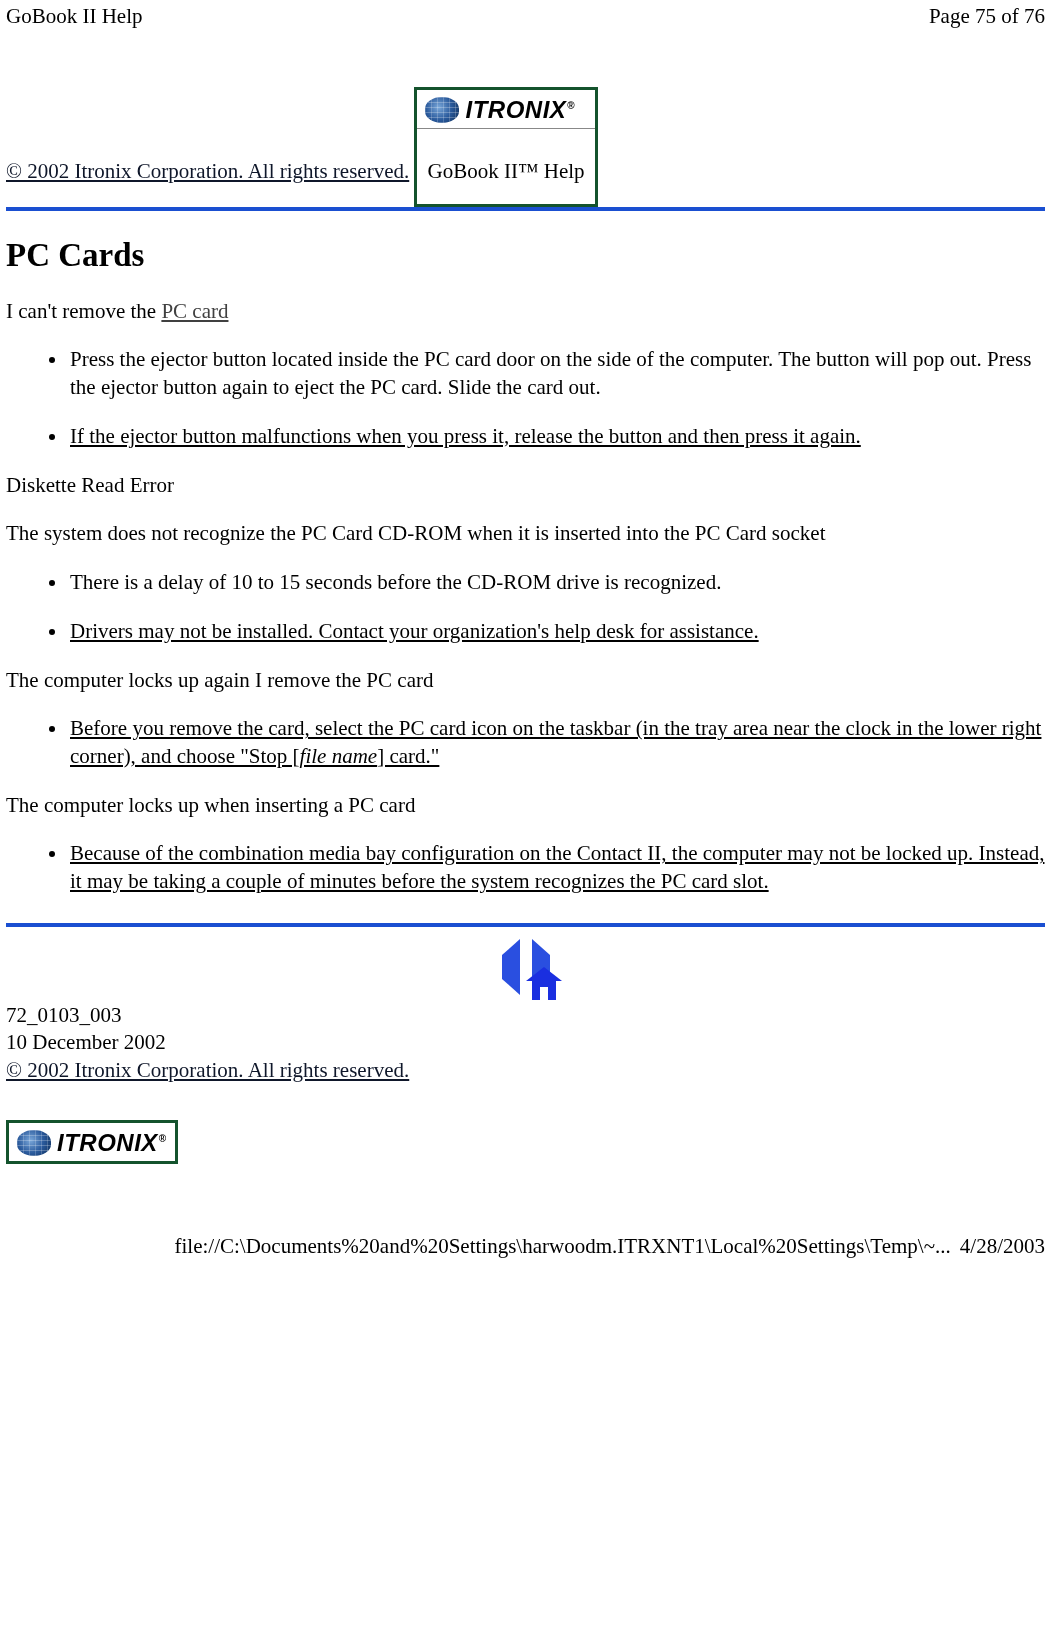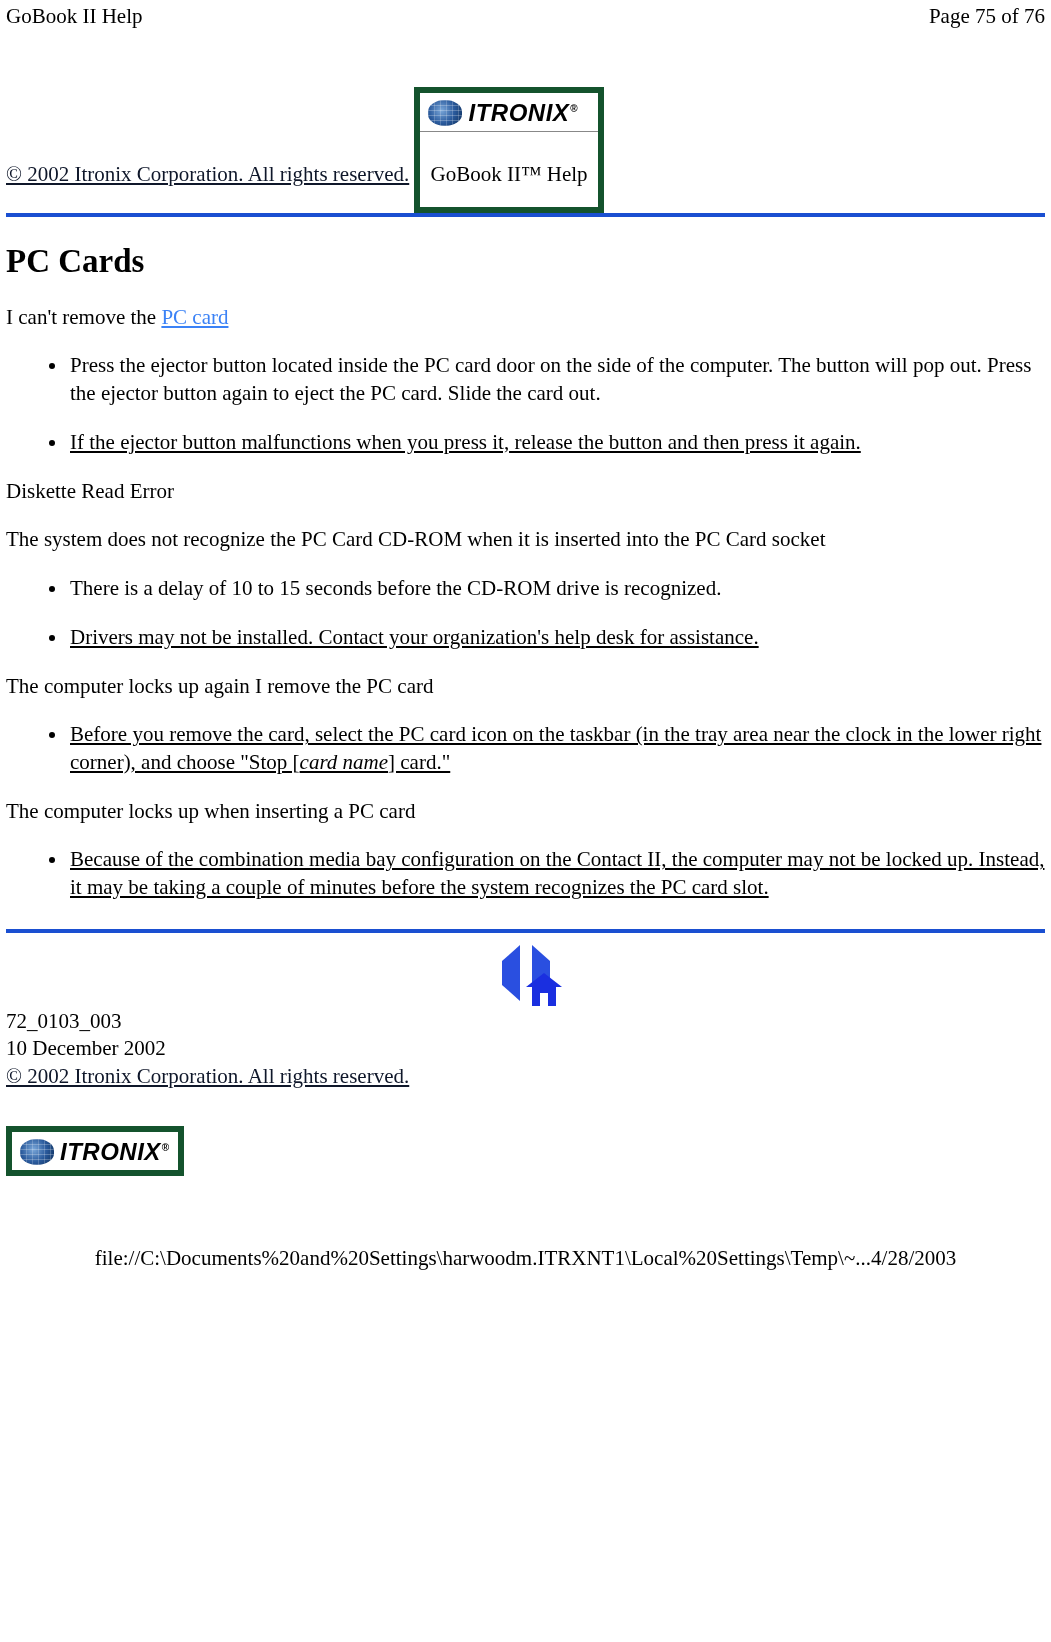--- a/index.html
+++ b/index.html
@@ -18,21 +18,21 @@
       font-size: 21px;
     }
     .content {
       padding: 0 6px;
     }
     .copyright-link {
       color: #0f172a;
       text-decoration: underline;
     }
     .logo-box {
-      border: 6px solid #14532d;
+      border: 3px solid #14532d;
       display: inline-block;
       margin-top: 28px;
     }
     .logo-box.lower {
       margin-top: 36px;
     }
     .logo-cell {
       padding: 6px 8px 4px 8px;
       border-bottom: 1px solid #888;
     }
@@ -86,21 +86,21 @@
     h1.section-title {
       font-size: 33px;
       font-weight: bold;
       margin: 26px 0 24px 0;
     }
     .para {
       margin: 0 0 22px 0;
       line-height: 1.25;
     }
     .inline-link {
-      color: #3b82f6;
+      color: #404040;
     }
     ul.bullets {
       list-style: disc;
       padding-left: 62px;
       margin: 0 0 22px 0;
     }
     ul.bullets li {
       margin-bottom: 22px;
       line-height: 1.3;
       padding-left: 2px;
@@ -146,23 +146,24 @@
       position: absolute;
       top: 20px; left: 14px;
       width: 8px; height: 13px;
       background: #fff;
     }
     .doc-meta {
       line-height: 1.3;
     }
     .page-footer {
       display: flex;
-      justify-content: center;
+      justify-content: flex-end;
       padding: 70px 6px 4px 6px;
       font-size: 21px;
+      gap: 9px;
     }
     .italic { font-style: italic; }
   </style>
 </head>
 <body>
 
 <div class="page-header">
   <span>GoBook II Help</span>
   <span>Page 75 of 76</span>
 </div>
@@ -201,21 +202,21 @@
 
   <p class="para">The system does not recognize the PC Card CD-ROM when it is inserted into the PC Card socket</p>
   <ul class="bullets">
     <li>There is a delay of 10 to 15 seconds before the CD-ROM drive is recognized.</li>
     <li>Drivers may not be installed. Contact your organization's help desk for assistance.</li>
   </ul>
 
   <p class="para">The computer locks up again I remove the PC card</p>
   <ul class="bullets">
     <li>
-      <span>Before you remove the card, select the PC card icon on the taskbar (in the tray area near the clock in the lower right corner), and choose "Stop [</span><span class="italic">card name</span><span>] card."</span>
+      <span>Before you remove the card, select the PC card icon on the taskbar (in the tray area near the clock in the lower right corner), and choose "Stop [</span><span class="italic">file name</span><span>] card."</span>
     </li>
   </ul>
 
   <p class="para">The computer locks up when inserting a PC card</p>
   <ul class="bullets">
     <li>Because of the combination media bay configuration on the Contact II, the computer may not be locked up.  Instead, it may be taking a couple of minutes before the system recognizes the PC card slot.</li>
   </ul>
 
   <hr class="blue-rule bottom">
 

